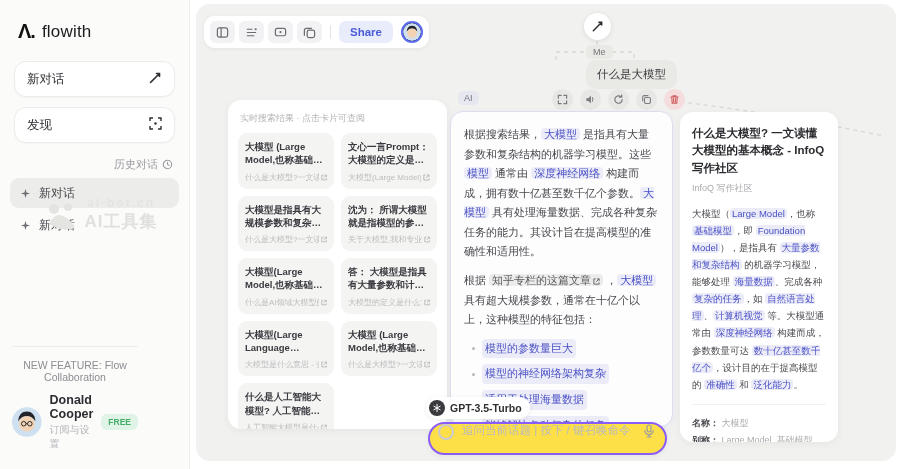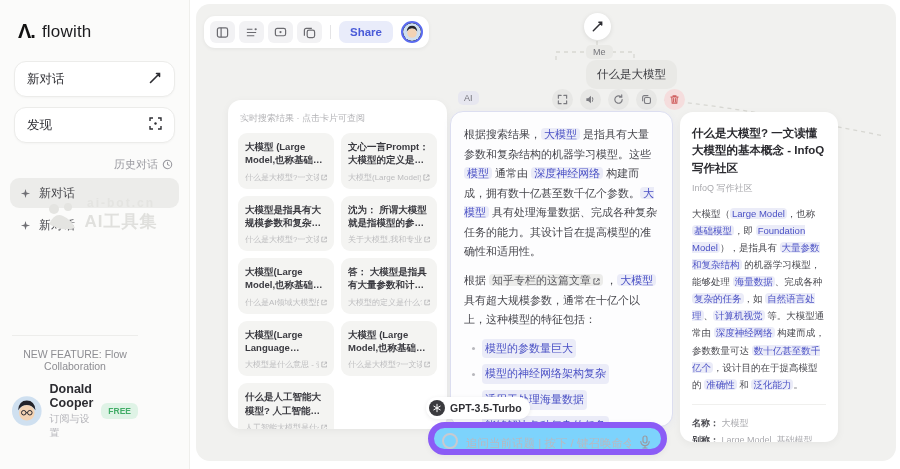--- a/index.html
+++ b/index.html
@@ -22,21 +22,21 @@
   .hist-label { display:flex; align-items:center; justify-content:flex-end; gap:4px;
     margin:14px 16px 6px 0; font-size:11px; color:#9a9aa0; }
   .hist-item { margin:2px 10px; height:30px; border-radius:9px; display:flex;
     align-items:center; gap:8px; padding:0 10px; font-size:12px; color:#46464b; cursor:pointer; }
   .hist-item.active { background:#ececea; }
   .watermark { position:absolute; left:6px; top:196px; width:190px; text-align:center;
     color:#e2e2df; }
   .wm-row { display:flex; align-items:center; justify-content:center; gap:6px; }
   .wm-text1 { font-size:12px; font-weight:bold; letter-spacing:2px; color:#e4e4e1; }
   .wm-text2 { font-size:17px; font-weight:bold; color:#e0e0dd; letter-spacing:1px; }
-  .side-bottom { position:absolute; left:0; bottom:15px; width:150px; }
+  .side-bottom { position:absolute; left:0; bottom:4px; width:150px; }
   .side-div { border-top:1px solid #ededeb; margin:0 12px; }
   .feature-note { text-align:center; font-size:10.5px; color:#8d8d92; margin:12px 0 10px; }
   .user-row { display:flex; align-items:center; gap:8px; padding:0 12px 14px 12px; }
   .user-meta { flex:1; }
   .user-name { font-size:12.5px; font-weight:bold; color:#2c2c31; }
   .user-sub { font-size:10px; color:#b5b5ba; margin-top:2px; }
   .free-badge { background:#dff3e6; color:#43ad68; font-size:8.5px; font-weight:bold;
     padding:3px 7px; border-radius:6px; }
 
   
@@ -116,22 +116,22 @@
 
   
   .chips-row { position:absolute; left:230px; top:393px; display:flex; gap:10px; }
   .chip { height:22px; background:#fff; border-radius:999px; display:flex;
     align-items:center; gap:5px; padding:0 8px 0 3px; box-shadow:0 1px 4px rgba(0,0,0,.08);
     font-size:10.5px; font-weight:bold; color:#2e2e33; cursor:pointer; }
   .chip .dark-circle { width:16px; height:16px; border-radius:50%; background:#3a3a3e;
     display:flex; align-items:center; justify-content:center; }
   .chip .close-x { color:#96969b; font-size:11px; font-weight:normal; margin-left:2px; cursor:pointer; }
   .composer { position:absolute; left:232px; top:418px; width:239px; height:33px;
-    background:#7dd3fc; border:6px solid #8b5cf6; border-radius:17px;
-    box-shadow:0 2px 6px rgba(0,0,0,.05); display:flex; align-items:flex-end; gap:8px;
+    background:#fde047; border:2px solid #8b5cf6; border-radius:17px;
+    box-shadow:0 2px 6px rgba(0,0,0,.05); display:flex; align-items:flex-start; gap:8px;
     padding:0 10px 0 8px; }
   .spin-ring { width:16px; height:16px; border:2px solid #c9c9cf; border-radius:50%; flex:0 0 auto; }
   .composer-input { flex:1; border:none; outline:none; font-size:11.5px; color:#3c3c41;
     background:transparent; font-family:"Liberation Sans", sans-serif; }
   .composer-input::placeholder { color:#b9b9bf; }
 </style>
 </head>
 <body>
 
 <div class="app">

